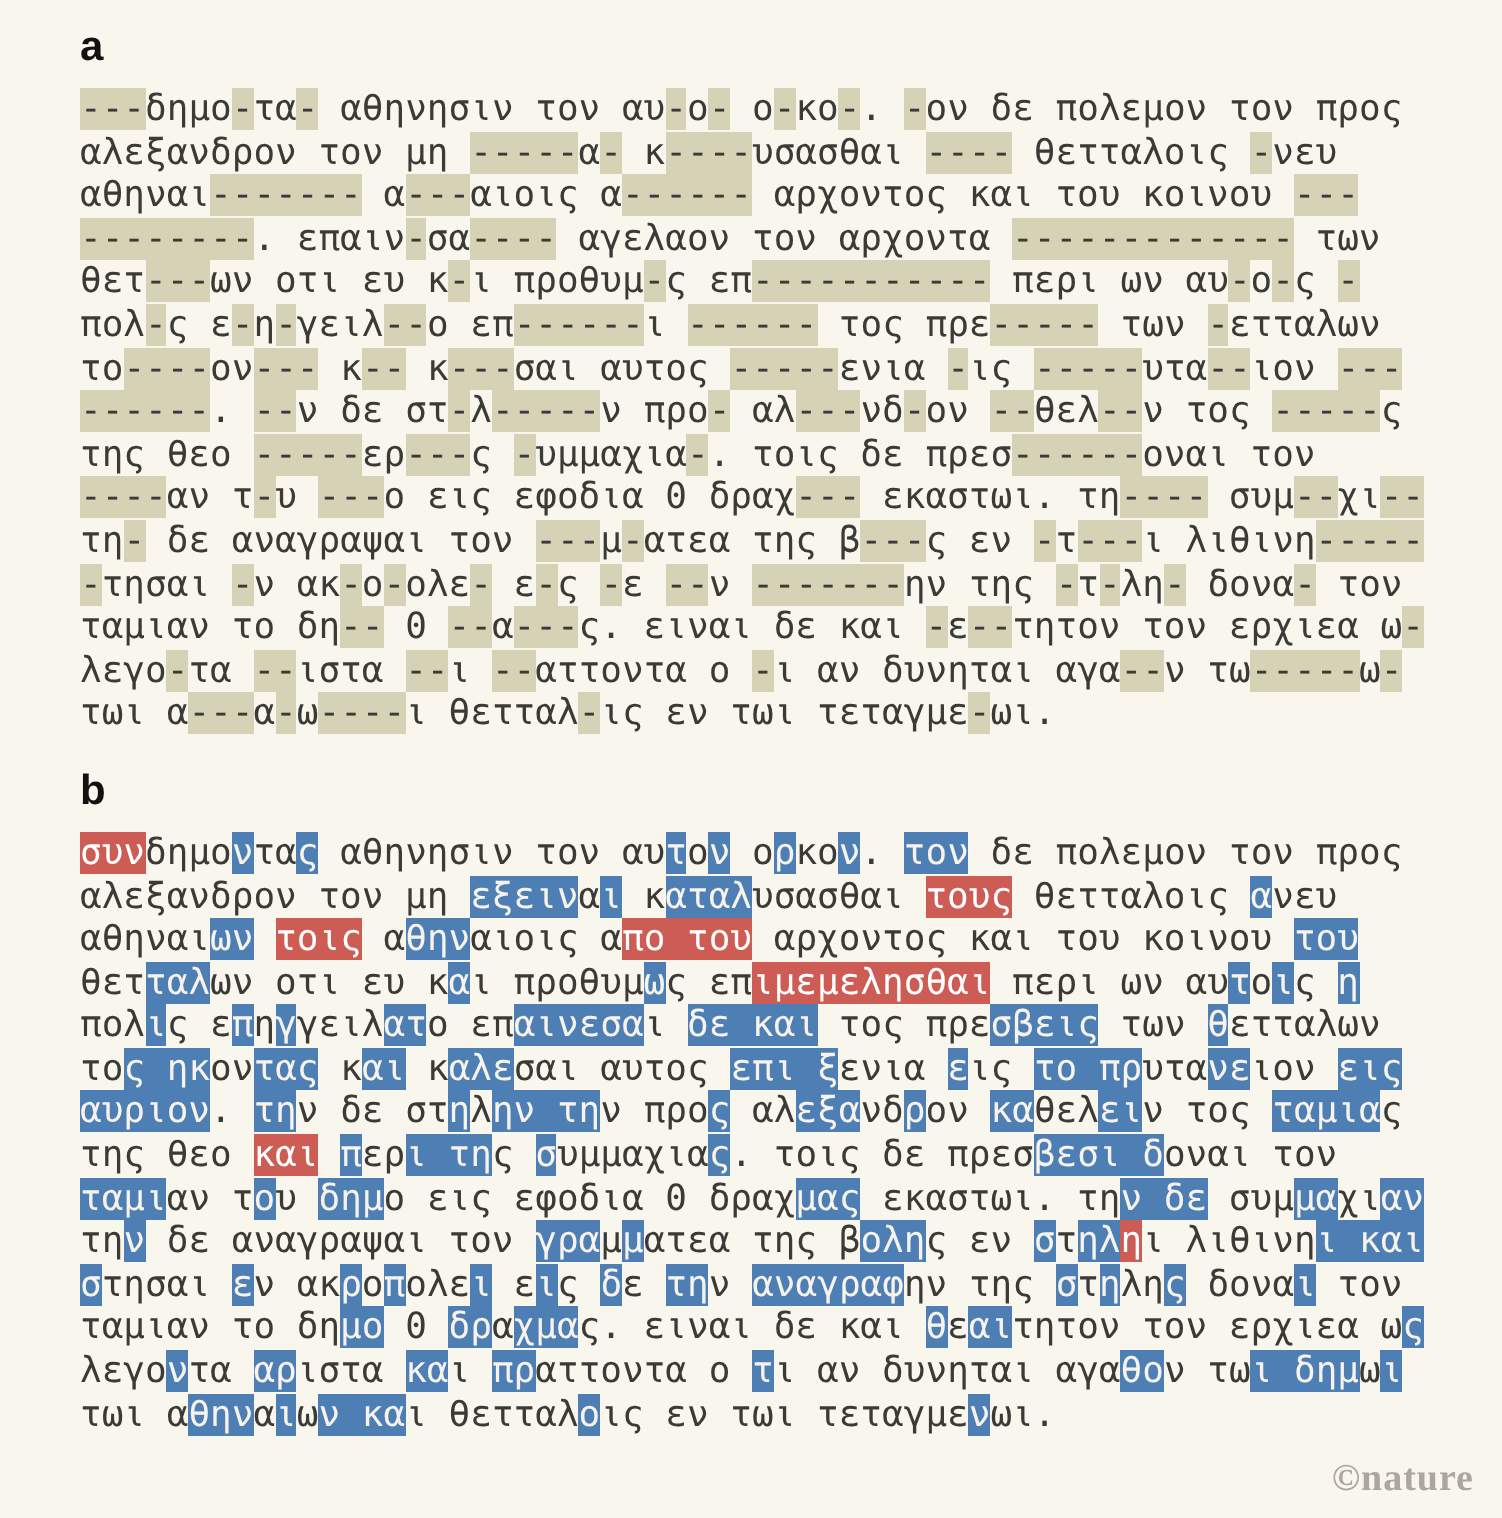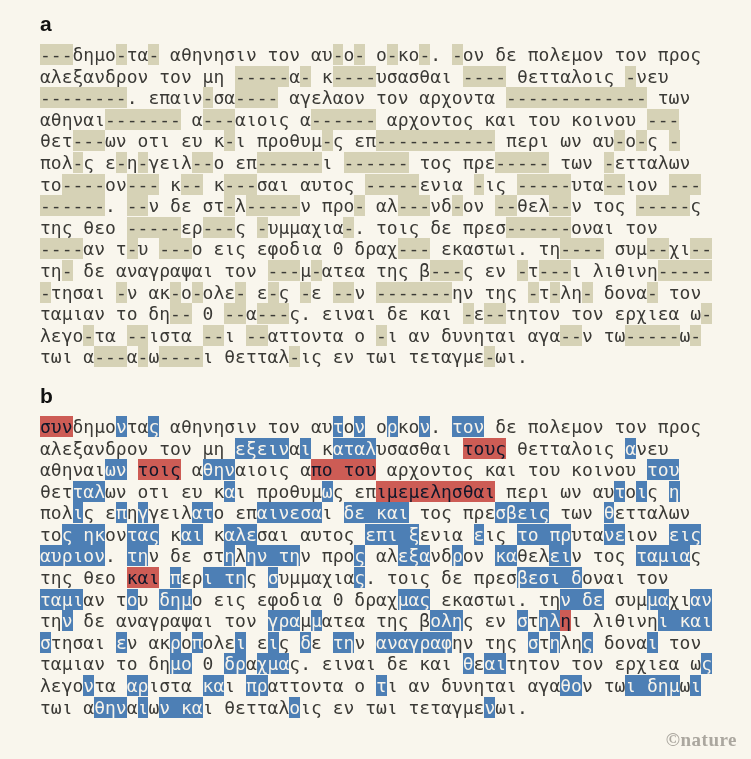--- a/index.html
+++ b/index.html
@@ -22,42 +22,42 @@
   .text-block{
     font-size:18px;
     line-height:21.6px;
     color:#3b3a36;
     letter-spacing:0;
   }
   .text-block .line{white-space:pre;height:21.6px;}
   .seg{border-radius:0;}
   .seg.missing{background:#d6d2b6;}
   .seg.restored{background:#4d7fb5;color:#f7f3ea;}
-  .seg.predicted{background:#cd5c55;color:#0f172a;}
+  .seg.predicted{background:#cd5c55;color:#ffffff;}
   .watermark{
     position:absolute;
     right:14px;bottom:8px;
     font-family:"Liberation Serif", serif;
     font-weight:bold;
     font-size:19px;
     color:#aba79f;
     letter-spacing:0.5px;
     margin-top:20px;
   }
 </style>
 </head>
 <body>
 
 <div class="figure">
   <div class="panel-label">a</div>
   <div class="text-block" id="panel-a">
       <div class="line"><span class="seg missing">---</span><span class="seg plain">δημο</span><span class="seg missing">-</span><span class="seg plain">τα</span><span class="seg missing">-</span><span class="seg plain"> αθηνησιν τον αυ</span><span class="seg missing">-</span><span class="seg plain">ο</span><span class="seg missing">-</span><span class="seg plain"> ο</span><span class="seg missing">-</span><span class="seg plain">κο</span><span class="seg missing">-</span><span class="seg plain">. </span><span class="seg missing">-</span><span class="seg plain">ον δε πολεμον τον προς</span></div>
       <div class="line"><span class="seg plain">αλεξανδρον τον μη </span><span class="seg missing">-----</span><span class="seg plain">α</span><span class="seg missing">-</span><span class="seg plain"> κ</span><span class="seg missing">----</span><span class="seg plain">υσασθαι </span><span class="seg missing">----</span><span class="seg plain"> θετταλοις </span><span class="seg missing">-</span><span class="seg plain">νευ</span></div>
+      <div class="line"><span class="seg plain">αθηναι</span><span class="seg missing">-------</span><span class="seg plain"> α</span><span class="seg missing">---</span><span class="seg plain">αιοις α</span><span class="seg missing">------</span><span class="seg plain"> αρχοντος και του κοινου </span><span class="seg missing">---</span></div>
       <div class="line"><span class="seg missing">--------</span><span class="seg plain">. επαιν</span><span class="seg missing">-</span><span class="seg plain">σα</span><span class="seg missing">----</span><span class="seg plain"> αγελαον τον αρχοντα </span><span class="seg missing">-------------</span><span class="seg plain"> των</span></div>
-      <div class="line"><span class="seg plain">αθηναι</span><span class="seg missing">-------</span><span class="seg plain"> α</span><span class="seg missing">---</span><span class="seg plain">αιοις α</span><span class="seg missing">------</span><span class="seg plain"> αρχοντος και του κοινου </span><span class="seg missing">---</span></div>
       <div class="line"><span class="seg plain">θετ</span><span class="seg missing">---</span><span class="seg plain">ων οτι ευ κ</span><span class="seg missing">-</span><span class="seg plain">ι προθυμ</span><span class="seg missing">-</span><span class="seg plain">ς επ</span><span class="seg missing">-----------</span><span class="seg plain"> περι ων αυ</span><span class="seg missing">-</span><span class="seg plain">ο</span><span class="seg missing">-</span><span class="seg plain">ς </span><span class="seg missing">-</span></div>
       <div class="line"><span class="seg plain">πολ</span><span class="seg missing">-</span><span class="seg plain">ς ε</span><span class="seg missing">-</span><span class="seg plain">η</span><span class="seg missing">-</span><span class="seg plain">γειλ</span><span class="seg missing">--</span><span class="seg plain">ο επ</span><span class="seg missing">------</span><span class="seg plain">ι </span><span class="seg missing">------</span><span class="seg plain"> τος πρε</span><span class="seg missing">-----</span><span class="seg plain"> των </span><span class="seg missing">-</span><span class="seg plain">ετταλων</span></div>
       <div class="line"><span class="seg plain">το</span><span class="seg missing">----</span><span class="seg plain">ον</span><span class="seg missing">---</span><span class="seg plain"> κ</span><span class="seg missing">--</span><span class="seg plain"> κ</span><span class="seg missing">---</span><span class="seg plain">σαι αυτος </span><span class="seg missing">-----</span><span class="seg plain">ενια </span><span class="seg missing">-</span><span class="seg plain">ις </span><span class="seg missing">-----</span><span class="seg plain">υτα</span><span class="seg missing">--</span><span class="seg plain">ιον </span><span class="seg missing">---</span></div>
       <div class="line"><span class="seg missing">------</span><span class="seg plain">. </span><span class="seg missing">--</span><span class="seg plain">ν δε στ</span><span class="seg missing">-</span><span class="seg plain">λ</span><span class="seg missing">-----</span><span class="seg plain">ν προ</span><span class="seg missing">-</span><span class="seg plain"> αλ</span><span class="seg missing">---</span><span class="seg plain">νδ</span><span class="seg missing">-</span><span class="seg plain">ον </span><span class="seg missing">--</span><span class="seg plain">θελ</span><span class="seg missing">--</span><span class="seg plain">ν τος </span><span class="seg missing">-----</span><span class="seg plain">ς</span></div>
       <div class="line"><span class="seg plain">της θεο </span><span class="seg missing">-----</span><span class="seg plain">ερ</span><span class="seg missing">---</span><span class="seg plain">ς </span><span class="seg missing">-</span><span class="seg plain">υμμαχια</span><span class="seg missing">-</span><span class="seg plain">. τοις δε πρεσ</span><span class="seg missing">------</span><span class="seg plain">οναι τον</span></div>
       <div class="line"><span class="seg missing">----</span><span class="seg plain">αν τ</span><span class="seg missing">-</span><span class="seg plain">υ </span><span class="seg missing">---</span><span class="seg plain">ο εις εφοδια 0 δραχ</span><span class="seg missing">---</span><span class="seg plain"> εκαστωι. τη</span><span class="seg missing">----</span><span class="seg plain"> συμ</span><span class="seg missing">--</span><span class="seg plain">χι</span><span class="seg missing">--</span></div>
       <div class="line"><span class="seg plain">τη</span><span class="seg missing">-</span><span class="seg plain"> δε αναγραψαι τον </span><span class="seg missing">---</span><span class="seg plain">μ</span><span class="seg missing">-</span><span class="seg plain">ατεα της β</span><span class="seg missing">---</span><span class="seg plain">ς εν </span><span class="seg missing">-</span><span class="seg plain">τ</span><span class="seg missing">---</span><span class="seg plain">ι λιθινη</span><span class="seg missing">-----</span></div>
       <div class="line"><span class="seg missing">-</span><span class="seg plain">τησαι </span><span class="seg missing">-</span><span class="seg plain">ν ακ</span><span class="seg missing">-</span><span class="seg plain">ο</span><span class="seg missing">-</span><span class="seg plain">ολε</span><span class="seg missing">-</span><span class="seg plain"> ε</span><span class="seg missing">-</span><span class="seg plain">ς </span><span class="seg missing">-</span><span class="seg plain">ε </span><span class="seg missing">--</span><span class="seg plain">ν </span><span class="seg missing">-------</span><span class="seg plain">ην της </span><span class="seg missing">-</span><span class="seg plain">τ</span><span class="seg missing">-</span><span class="seg plain">λη</span><span class="seg missing">-</span><span class="seg plain"> δονα</span><span class="seg missing">-</span><span class="seg plain"> τον</span></div>
       <div class="line"><span class="seg plain">ταμιαν το δη</span><span class="seg missing">--</span><span class="seg plain"> 0 </span><span class="seg missing">--</span><span class="seg plain">α</span><span class="seg missing">---</span><span class="seg plain">ς. ειναι δε και </span><span class="seg missing">-</span><span class="seg plain">ε</span><span class="seg missing">--</span><span class="seg plain">τητον τον ερχιεα ω</span><span class="seg missing">-</span></div>
       <div class="line"><span class="seg plain">λεγο</span><span class="seg missing">-</span><span class="seg plain">τα </span><span class="seg missing">--</span><span class="seg plain">ιστα </span><span class="seg missing">--</span><span class="seg plain">ι </span><span class="seg missing">--</span><span class="seg plain">αττοντα ο </span><span class="seg missing">-</span><span class="seg plain">ι αν δυνηται αγα</span><span class="seg missing">--</span><span class="seg plain">ν τω</span><span class="seg missing">-----</span><span class="seg plain">ω</span><span class="seg missing">-</span></div>

